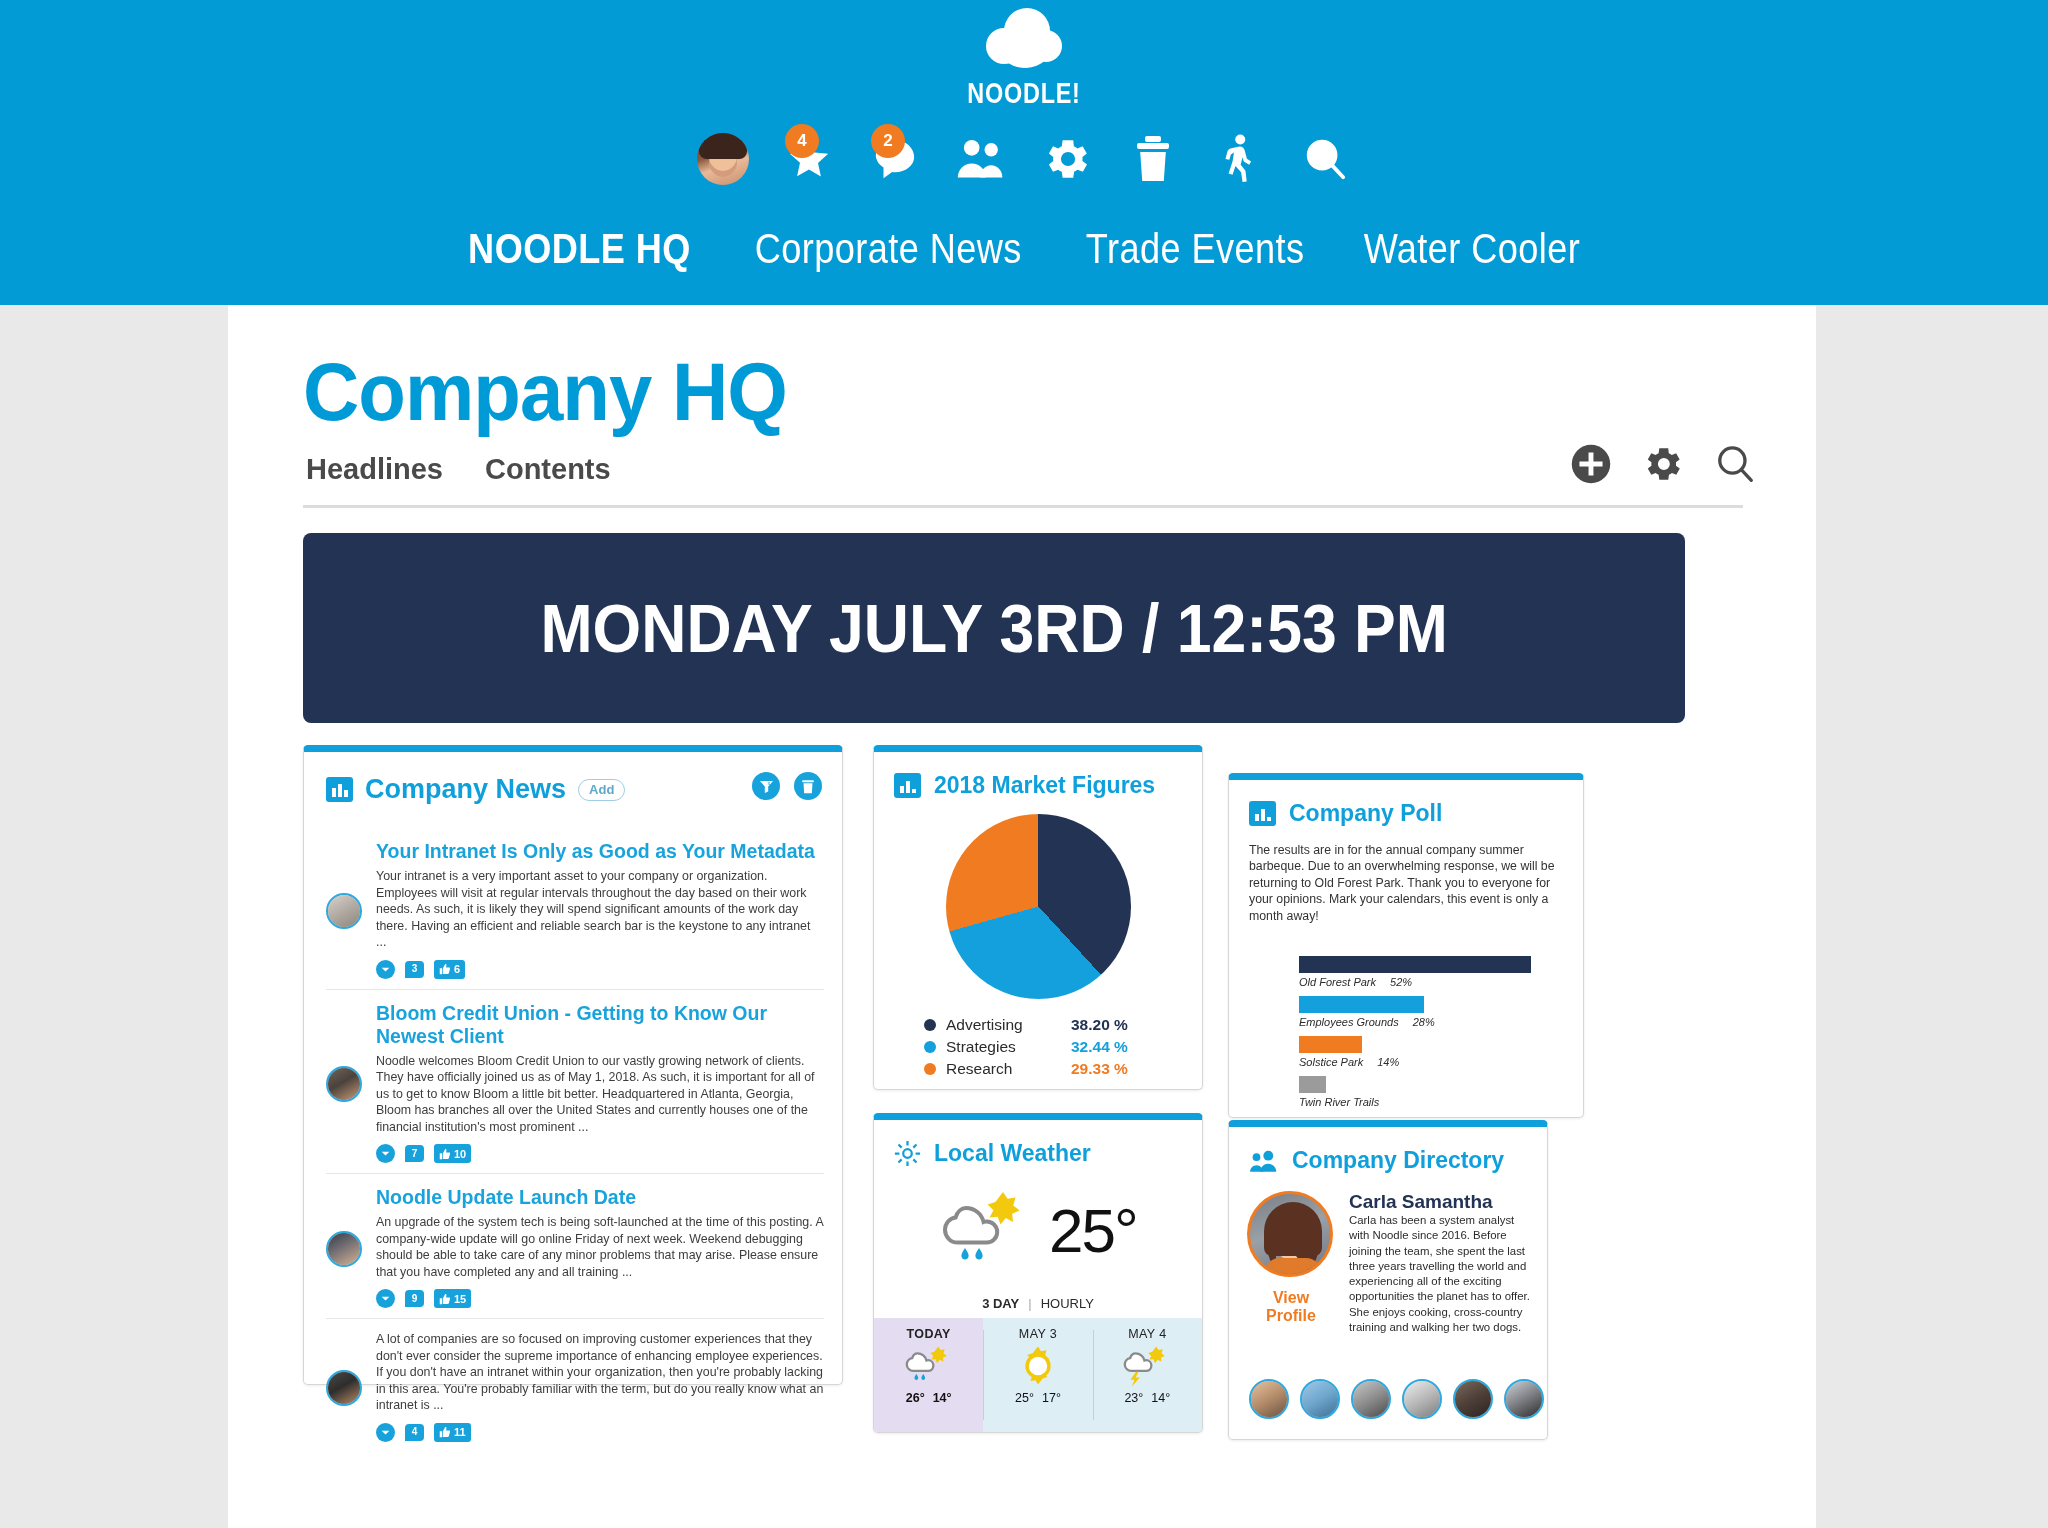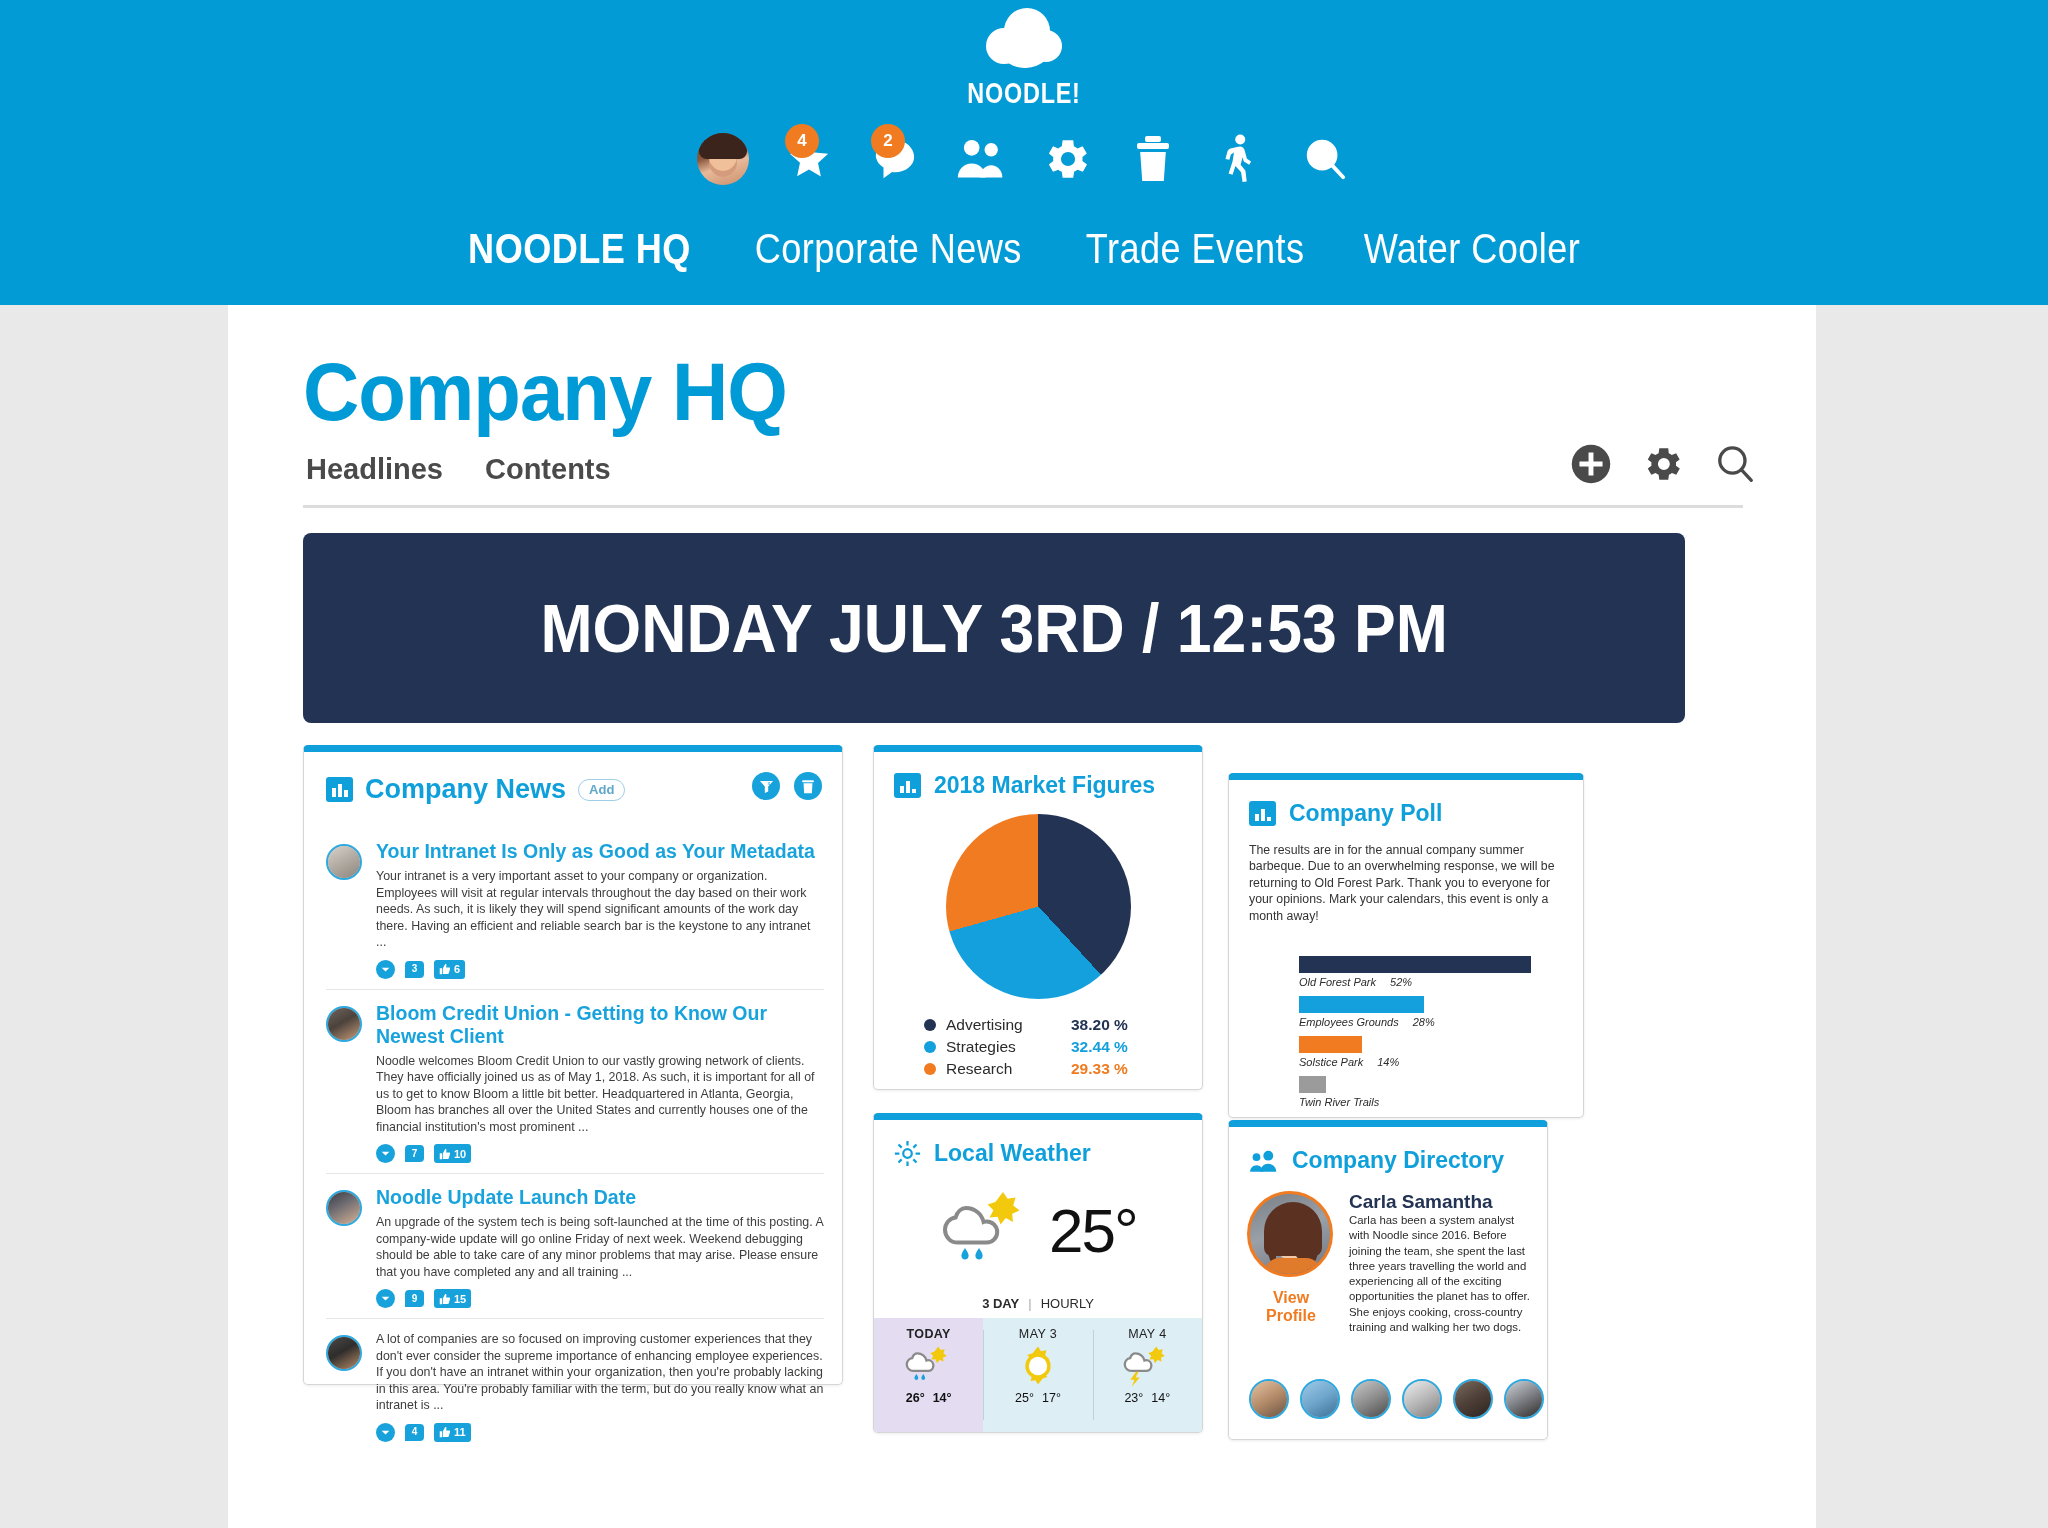--- a/index.html
+++ b/index.html
@@ -121,21 +121,21 @@
   .news-head { position: absolute; left: 22px; top: 22px; display: flex; align-items: center; gap: 12px; }
   .news-title { font-size: 27px; }
   .add-pill {
     border: 1.5px solid #9ecfe6; color: #5fa8c9; border-radius: 13px;
     font-size: 13px; padding: 2px 10px 3px; cursor: pointer;
     font-family: "Liberation Sans Narrow","Liberation Sans", sans-serif; font-weight: 700;
   }
   .news-actions { position: absolute; right: 20px; top: 20px; display: flex; gap: 14px; }
   .circ-btn { width: 28px; height: 28px; border-radius: 50%; background: #17A2DC; display: flex; align-items: center; justify-content: center; cursor: pointer; }
   .news-list { position: absolute; left: 22px; top: 76px; right: 18px; }
-  .news-item { display: flex; gap: 14px; padding: 12px 0 10px; border-bottom: 1px solid #e6e6e6; }
+  .news-item { display: flex; gap: 14px; padding: 12px 0 10px; border-bottom: 1px solid #e6e6e6; align-items: center; }
   .news-item:last-child { border-bottom: none; }
   .na {
     flex: 0 0 auto; width: 36px; height: 36px; border-radius: 50%;
     border: 2px solid #2EA9DF; overflow: hidden; margin-top: 4px; background:#cfd8dc;
   }
   .na .hd { width:100%; height:100%; }
   .ni-body { flex: 1 1 auto; min-width: 0; }
   .ni-title {
     font-family: "Liberation Sans Narrow","Liberation Sans", sans-serif;
     font-size: 19.5px; font-weight: 700; color: #19A3DC; margin-bottom: 5px; cursor: pointer;

